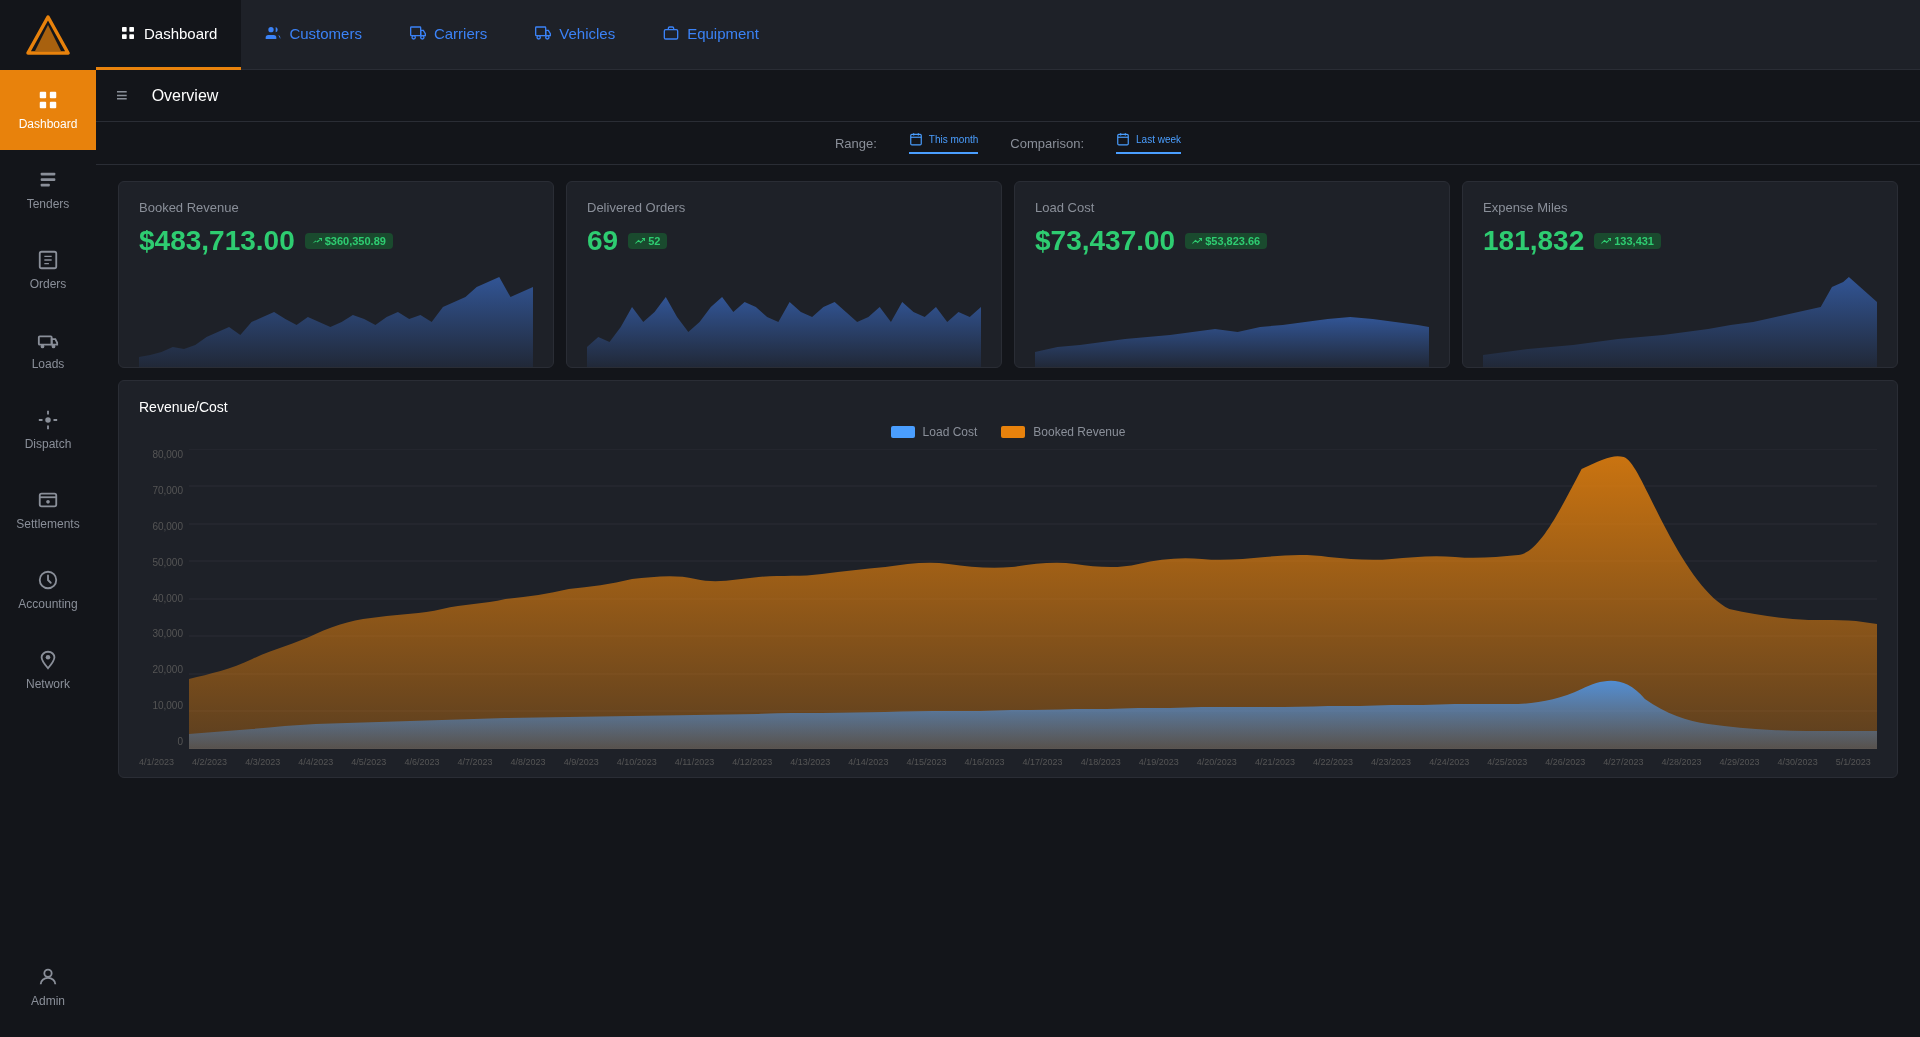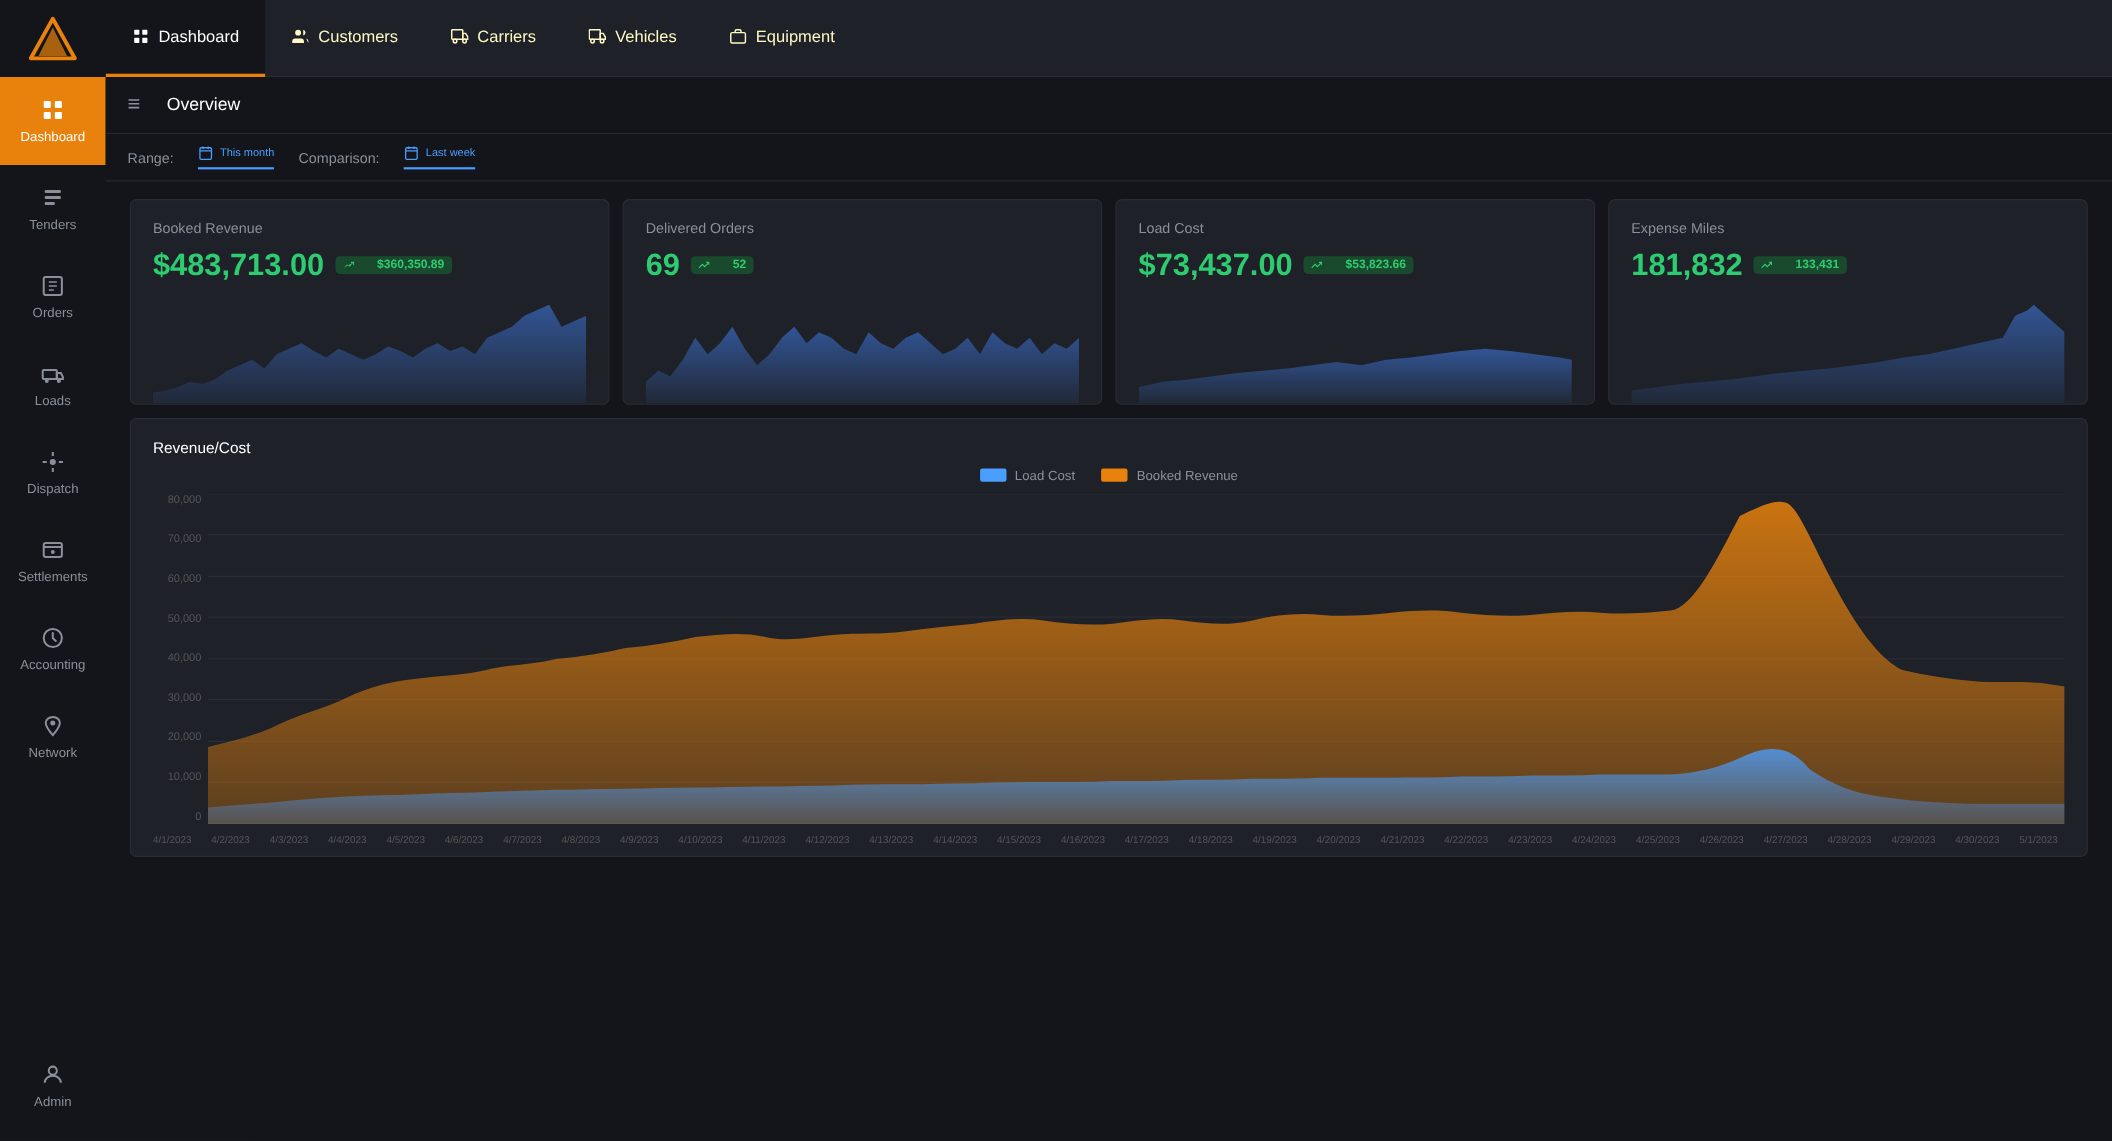--- a/index.html
+++ b/index.html
@@ -77,21 +77,21 @@
       border-bottom: 1px solid #2a2d35;
       flex-shrink: 0;
     }
     .nav-item {
       height: 70px;
       display: flex;
       align-items: center;
       gap: 8px;
       padding: 0 24px;
       cursor: pointer;
-      color: #fef9c3;
+      color: #3b82f6;
       font-size: 15px;
       border-bottom: 3px solid transparent;
     }
     .nav-item.active {
       color: #fff;
       border-bottom: 3px solid #e8820c;
       background: #13151a;
     }
 
     
@@ -119,24 +119,25 @@
     .filter-bar-title {
       font-size: 16px;
       color: #fff;
       font-weight: 500;
     }
 
     
     .range-bar {
       display: flex;
       align-items: center;
-      gap: 22px;
+      gap: 32px;
       padding: 10px 20px;
       background: #13151a;
       border-bottom: 1px solid #2a2d35;
+      justify-content: center;
     }
     .range-label {
       font-size: 13px;
       color: #8a8f99;
     }
     .range-chip {
       display: flex;
       align-items: center;
       gap: 6px;
       font-size: 10px;
@@ -179,21 +180,21 @@
       gap: 10px;
     }
     .kpi-badge {
       background: #1a4a2e;
       color: #2ecc71;
       font-size: 11px;
       padding: 2px 7px;
       border-radius: 4px;
       display: flex;
       align-items: center;
-      gap: 21px;
+      gap: 3px;
     }
     .kpi-chart {
       height: 100px;
       margin-top: 10px;
       overflow: hidden;
     }
 
     
     .chart-container {
       background: #1e2128;

